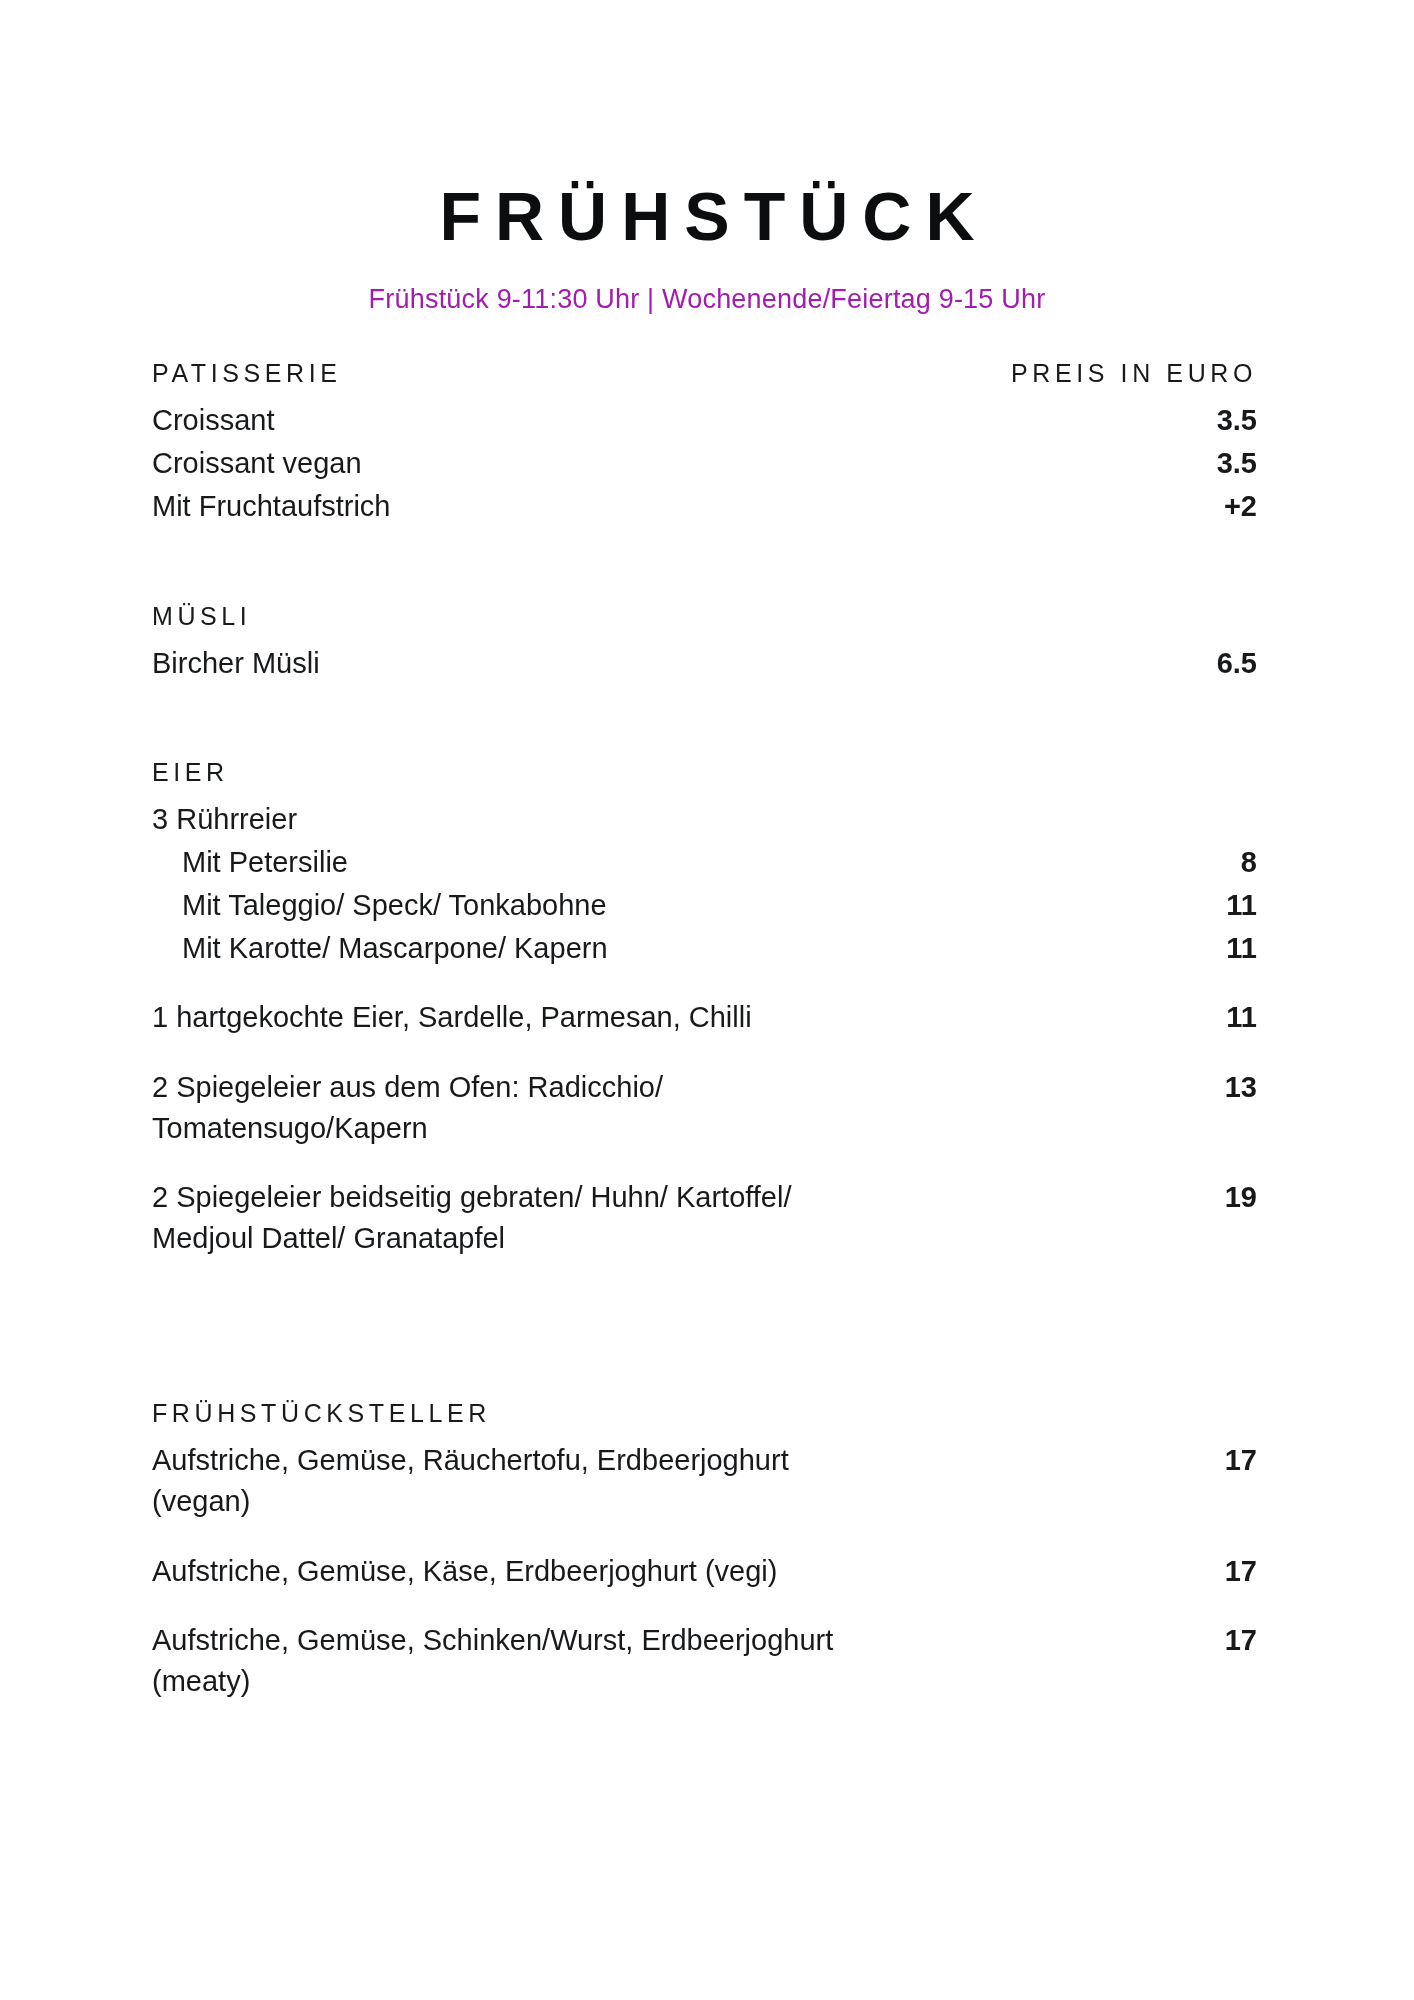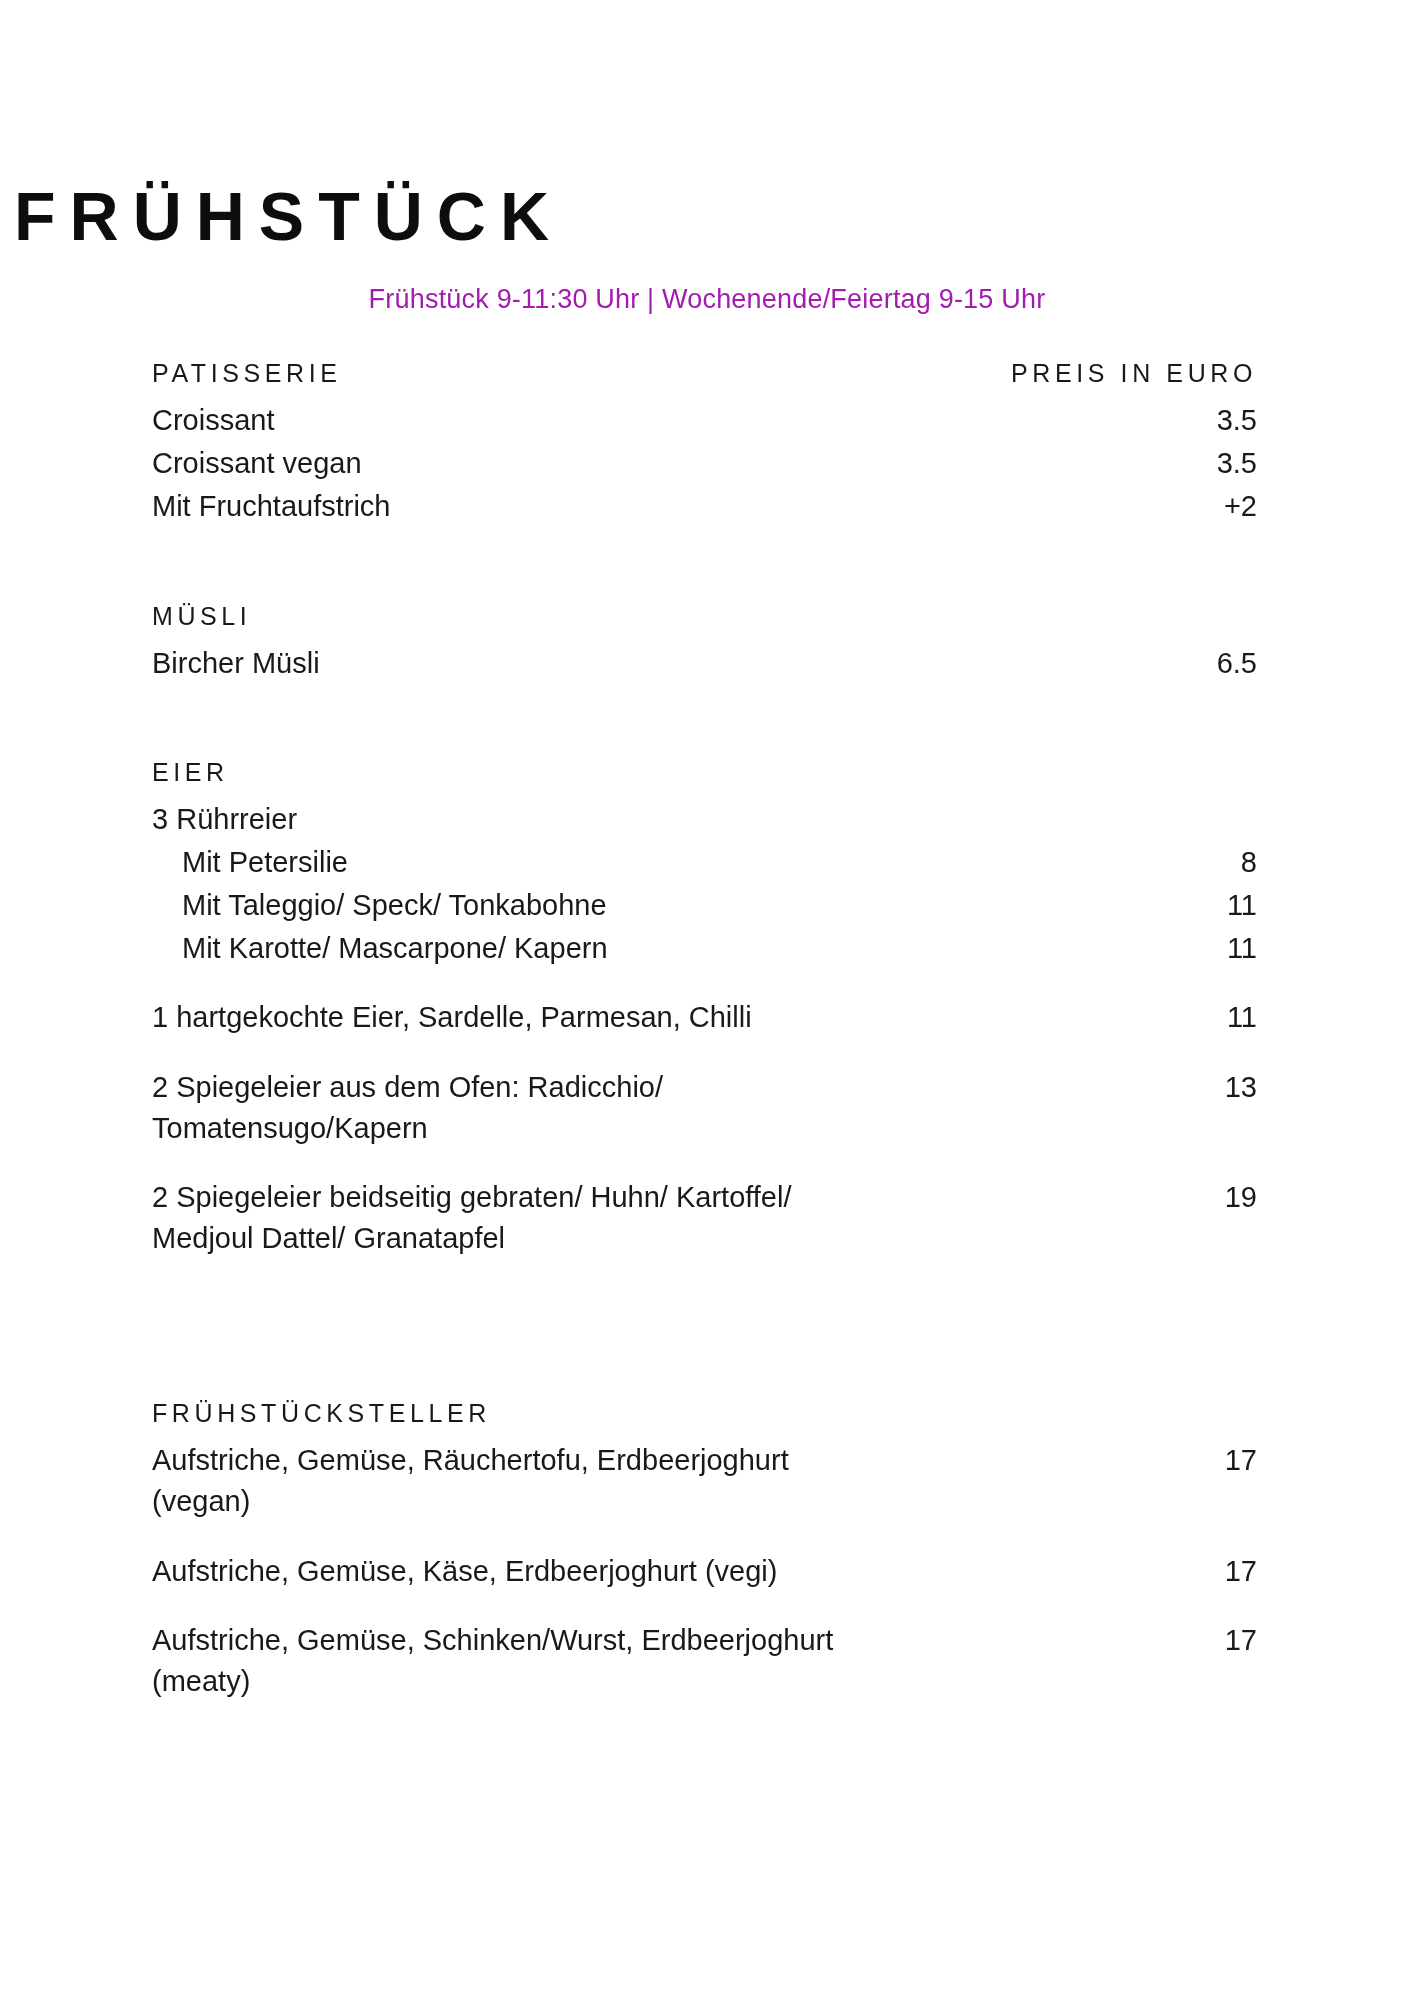--- a/index.html
+++ b/index.html
@@ -16,21 +16,21 @@
   }
   .page {
     position: relative;
     width: 1414px;
     height: 2000px;
     box-sizing: border-box;
     padding: 0;
     overflow: hidden;
   }
   .menu-title {
-    text-align: left;
+    text-align: center;
     font-size: 68px;
     font-weight: 700;
     letter-spacing: 14px;
     margin: 0;
     padding-top: 182px;
     line-height: 1;
     text-indent: 14px;
     color: #0c0d0e;
   }
   .menu-subtitle {
@@ -74,20 +74,21 @@
   .row .label {
     flex: 0 1 auto;
     max-width: 700px;
     padding-right: 20px;
   }
   .row .price {
     flex: 0 0 auto;
     text-align: right;
     min-width: 56px;
     white-space: nowrap;
+    font-weight: bold;
   }
   .row.sub .label { padding-left: 30px; }
   .row.wide .label { max-width: 760px; }
   .gap-sm { height: 26px; }
   .gap-md { height: 46px; }
   .gap-xl { height: 112px; }
 </style>
 </head>
 <body>
 

